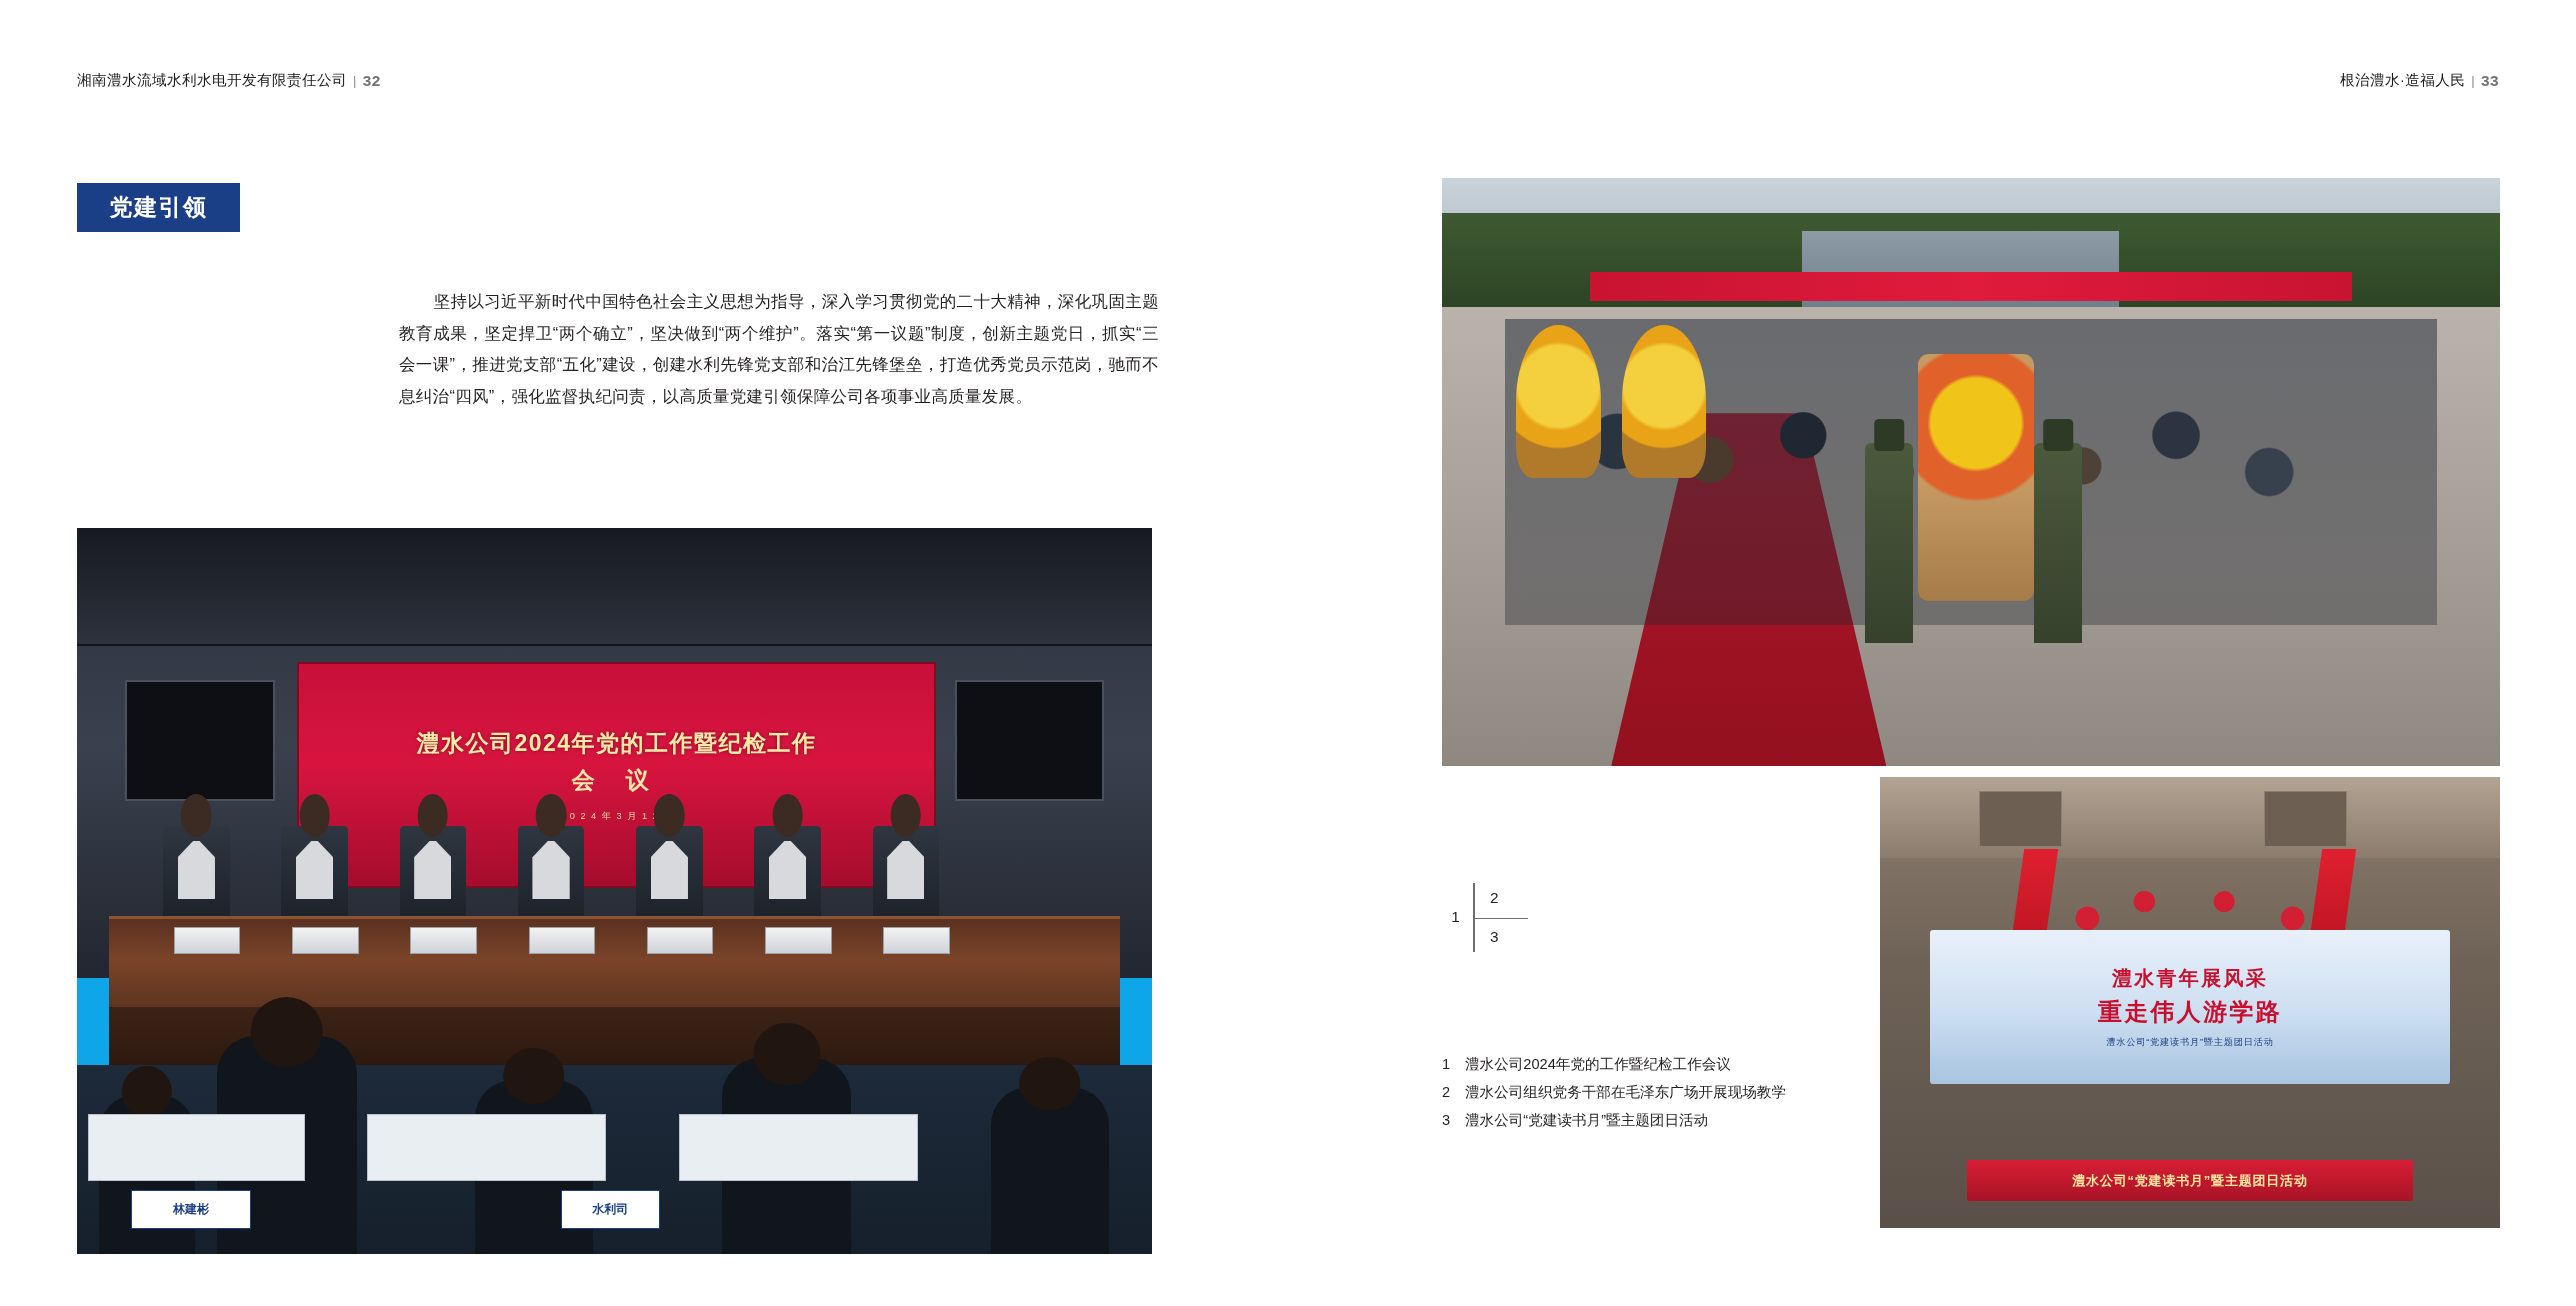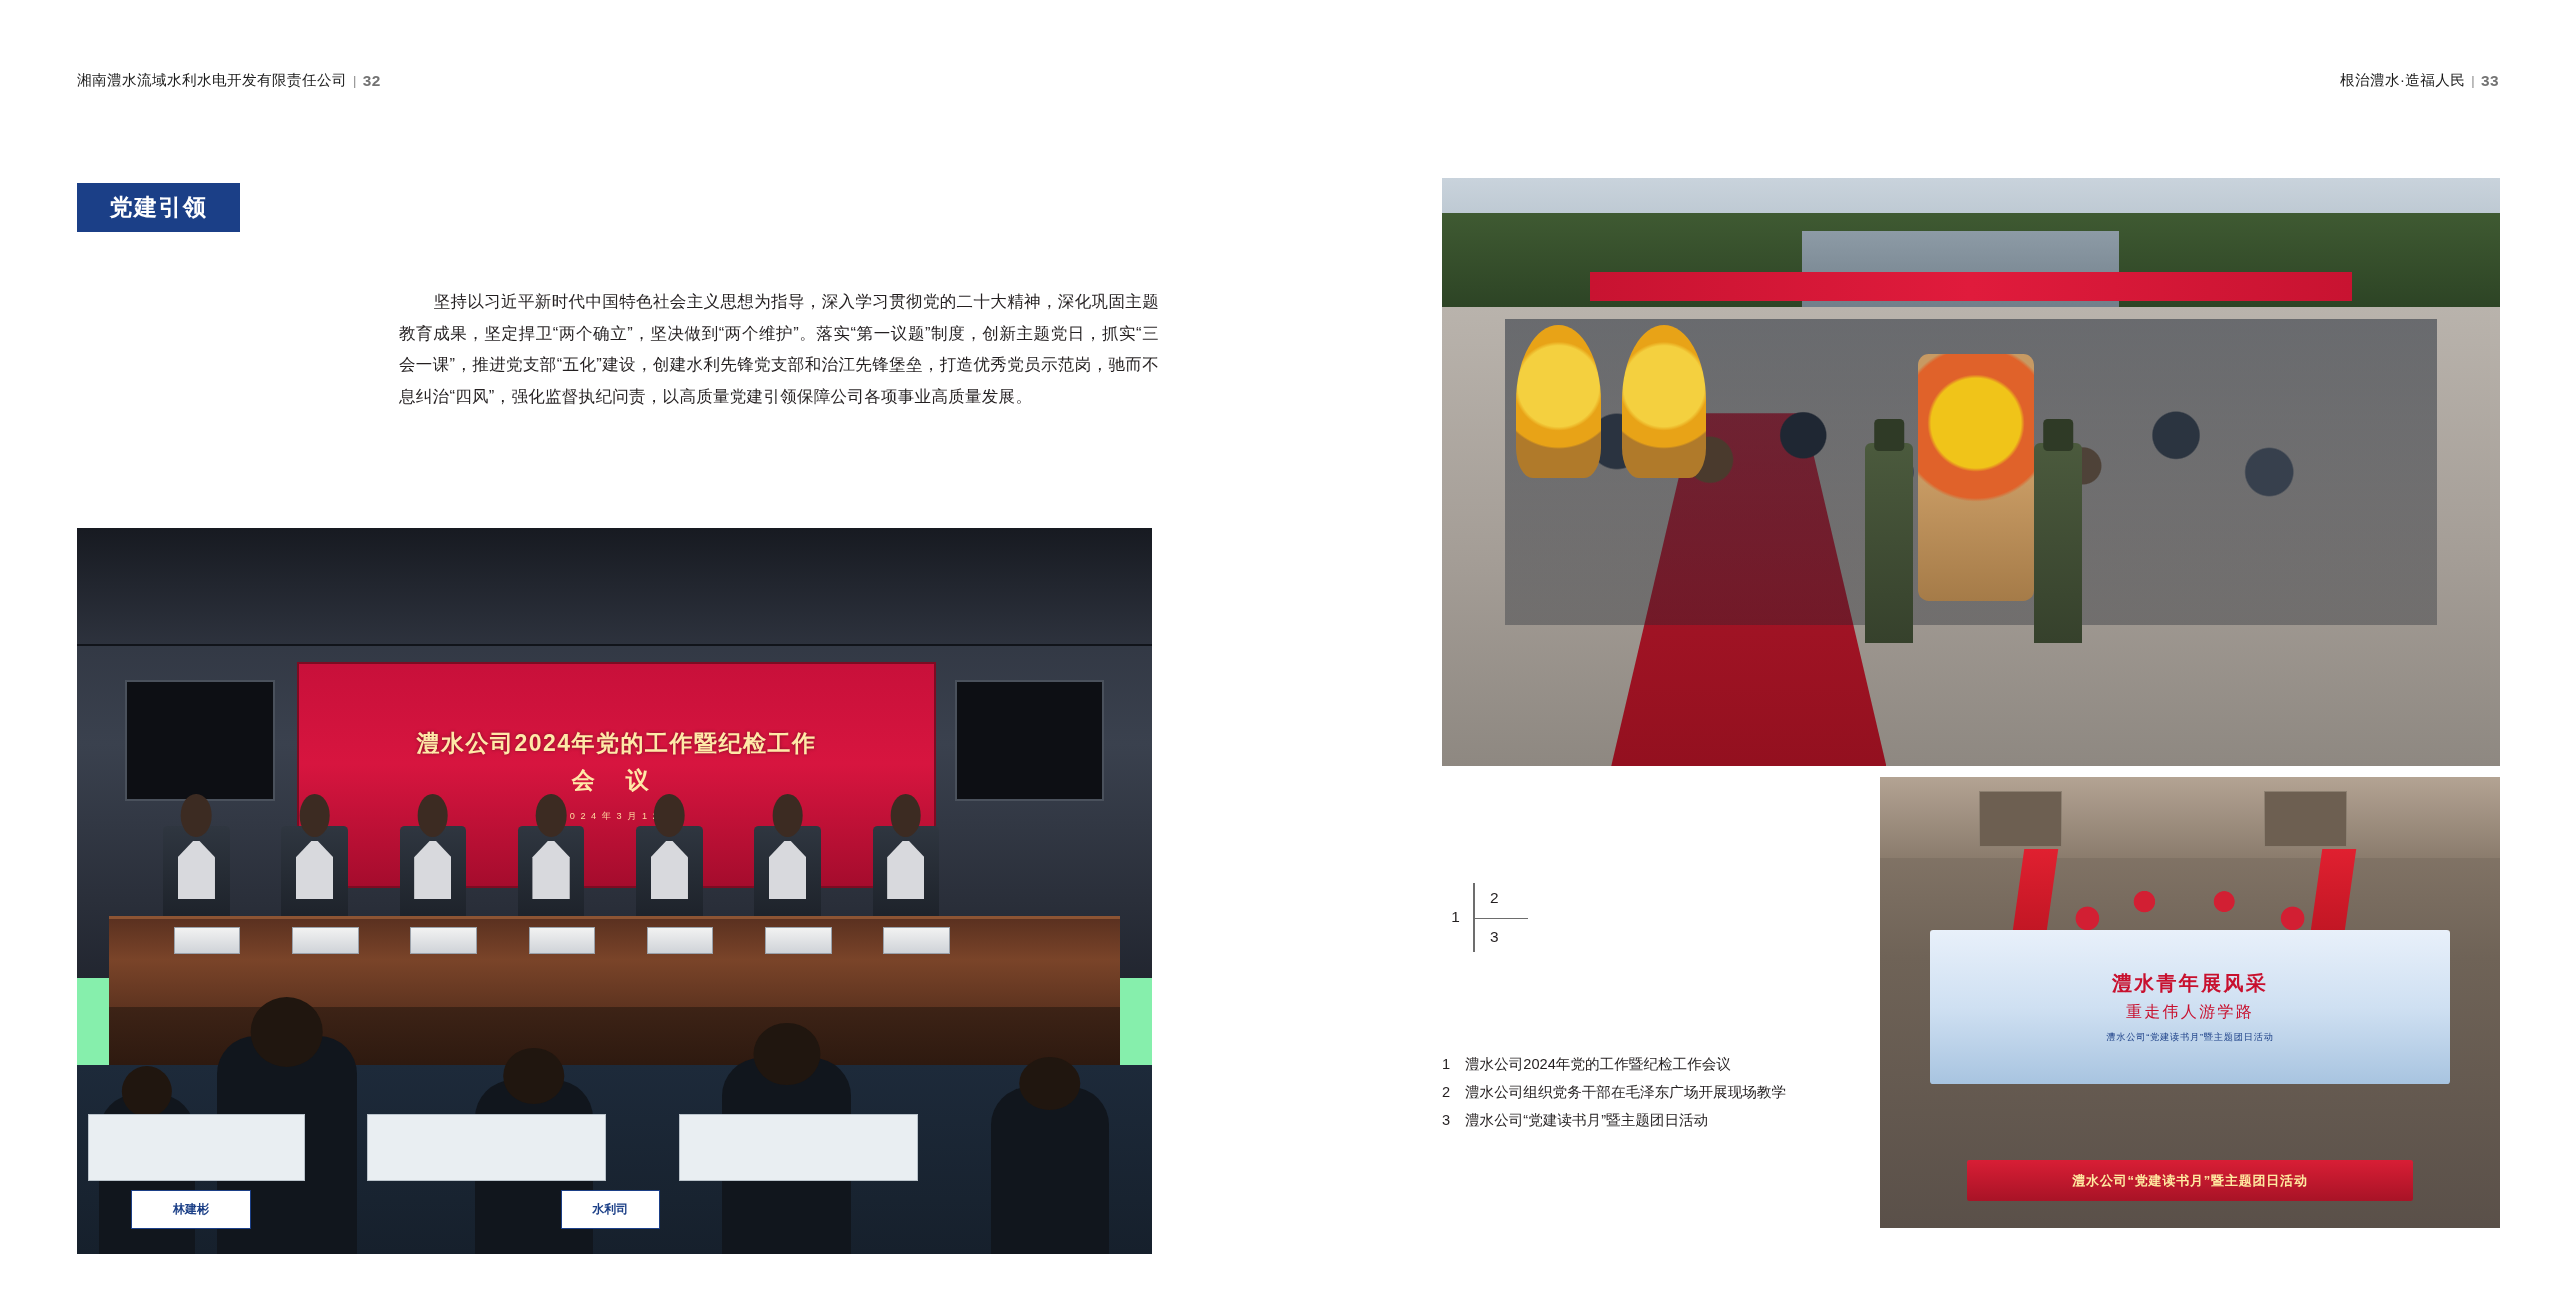--- a/index.html
+++ b/index.html
@@ -67,21 +67,21 @@
     color: #231f20;
     text-align: justify;
     text-indent: 2.1em;
     letter-spacing: 0.3px;
   }
 
   
   .photo {
     position: absolute;
     overflow: hidden;
-    background: #86efac;
+    background: #0ea5e9;
   }
   .photo .inner {
     position: absolute;
     inset: 0;
   }
 
   
   #photo-meeting { left: 77px; top: 528px; width: 1075px; height: 726px; }
   .meet-wall {
     position: absolute; left: 0; top: 0; right: 0; height: 62%;
@@ -215,21 +215,21 @@
   .yt-panel { position:absolute; top:3%; width:13%; height:12%;
     background:#6d5f51; border:1.5px solid #8d8071; }
   .yt-banner {
     position:absolute; left:8%; top:34%; width:84%; height:34%;
     background: linear-gradient(#e8f0fa 0%, #cfe0f2 50%, #a8c4e0 100%);
     border-radius: 3.1px;
     display:flex; flex-direction:column; align-items:center; justify-content:center;
     text-align:center;
   }
   .yt-banner .b1 { color:#c8102e; font-size:20px; font-weight:bold; letter-spacing:2.3px; }
-  .yt-banner .b2 { color:#c8102e; font-size:16px; font-weight:normal; letter-spacing:2.3px; margin-top:4.6px; }
+  .yt-banner .b2 { color:#c8102e; font-size:24px; font-weight:bold; letter-spacing:2.3px; margin-top:4.6px; }
   .yt-banner .b3 { color:#1b3f87; font-size:9.2px; margin-top:7.7px; letter-spacing:0.8px; }
   .yt-bottom-banner {
     position:absolute; left:14%; bottom:6%; width:72%; height:9%;
     background: linear-gradient(#d81e35, #a81326);
     border-radius:2.3px;
     display:flex; align-items:center; justify-content:center;
     color:#ffe9a0; font-size:13px; font-weight:bold; letter-spacing:0.8px;
   }
   .yt-flag {
     position:absolute; width:5.5%; height:26%;

